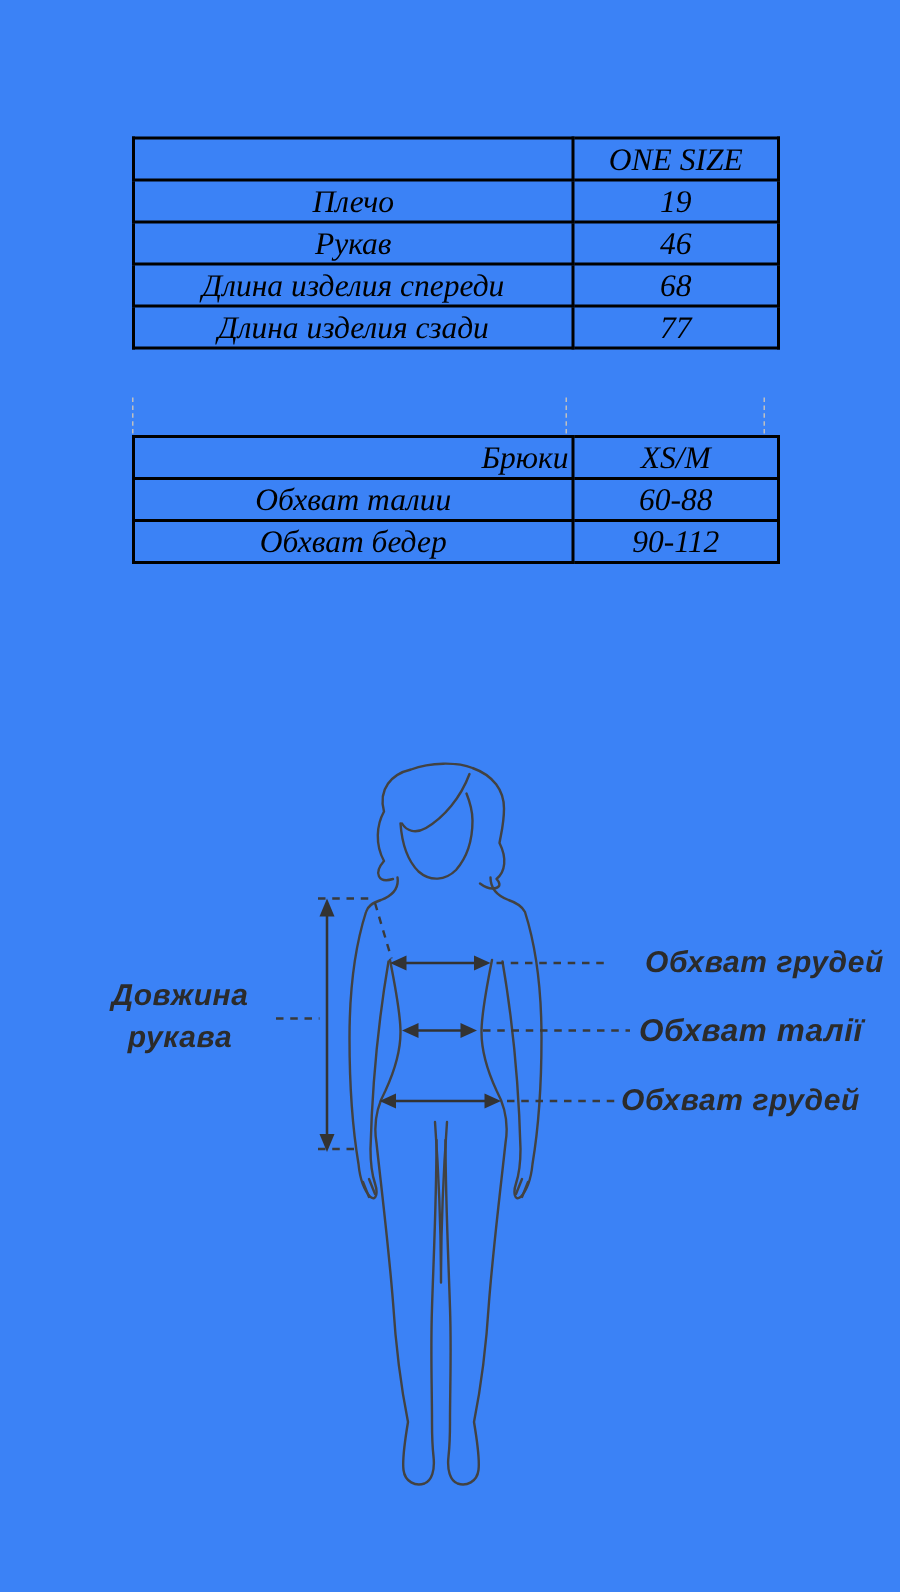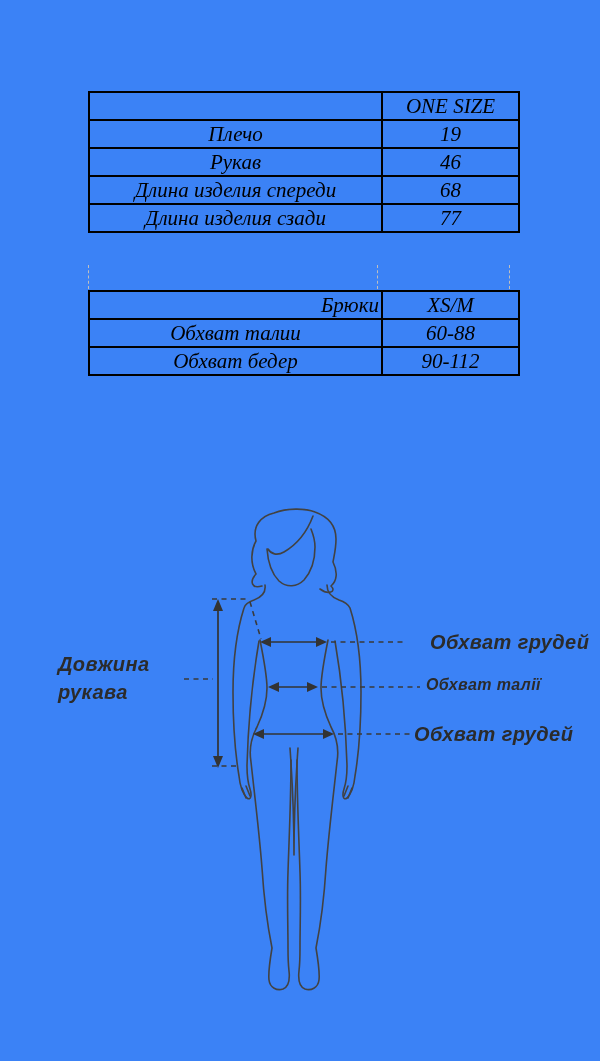--- a/index.html
+++ b/index.html
@@ -87,25 +87,25 @@
     font-weight: bold;
     color: #2b2b2b;
     letter-spacing: 0.4px;
     white-space: nowrap;
   }
   #label-sleeve {
     left: 58px; top: 650px;
     width: 124px;
     font-size: 20px;
     line-height: 28px;
-    text-align: left;
+    text-align: center;
     white-space: normal;
   }
   #label-chest { left: 430px; top: 631px; font-size: 20px; text-align: right; }
-  #label-waist { left: 426px; top: 676px; font-size: 16px; }
+  #label-waist { left: 426px; top: 676px; font-size: 21px; }
   #label-hips  { left: 414px; top: 723px; font-size: 20px; }
 </style>
 </head>
 <body>
 
 <div id="page">
 
   <table id="table-one-size" class="size-table">
     <tbody>
       <tr>

